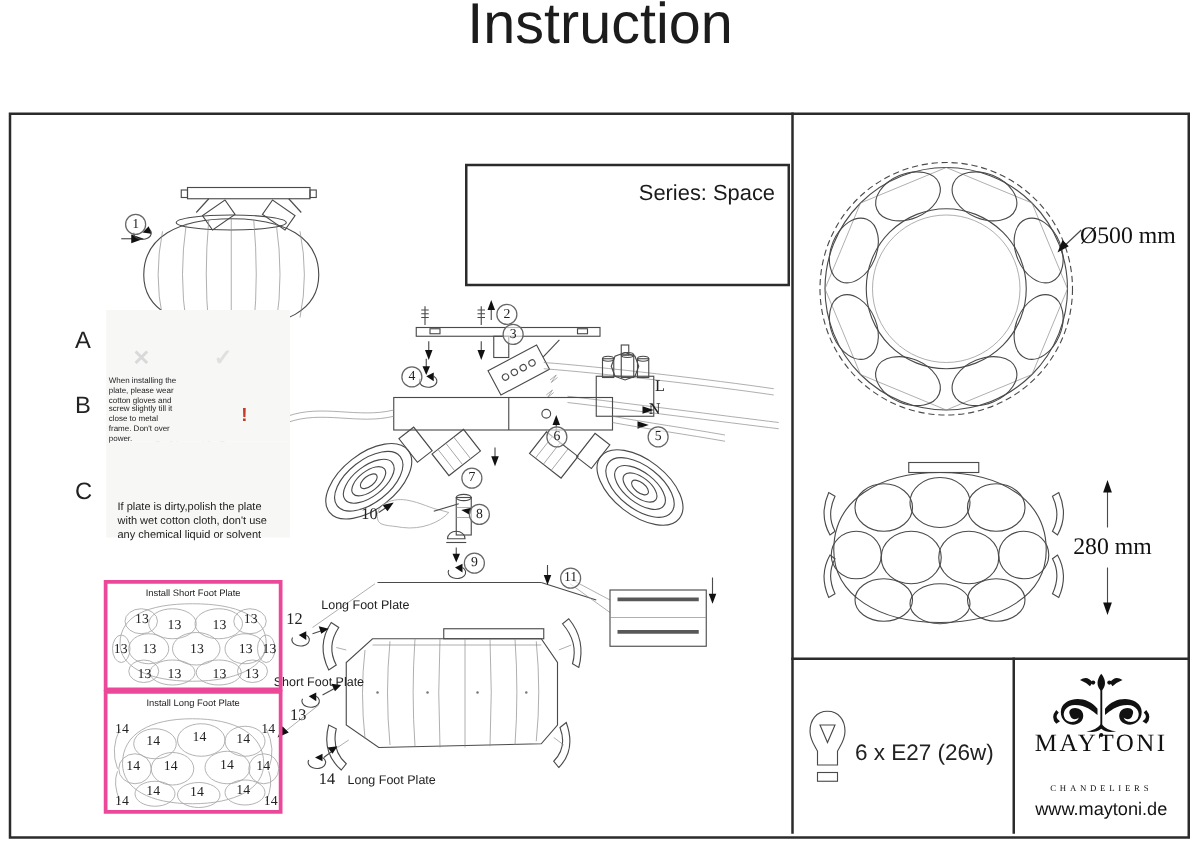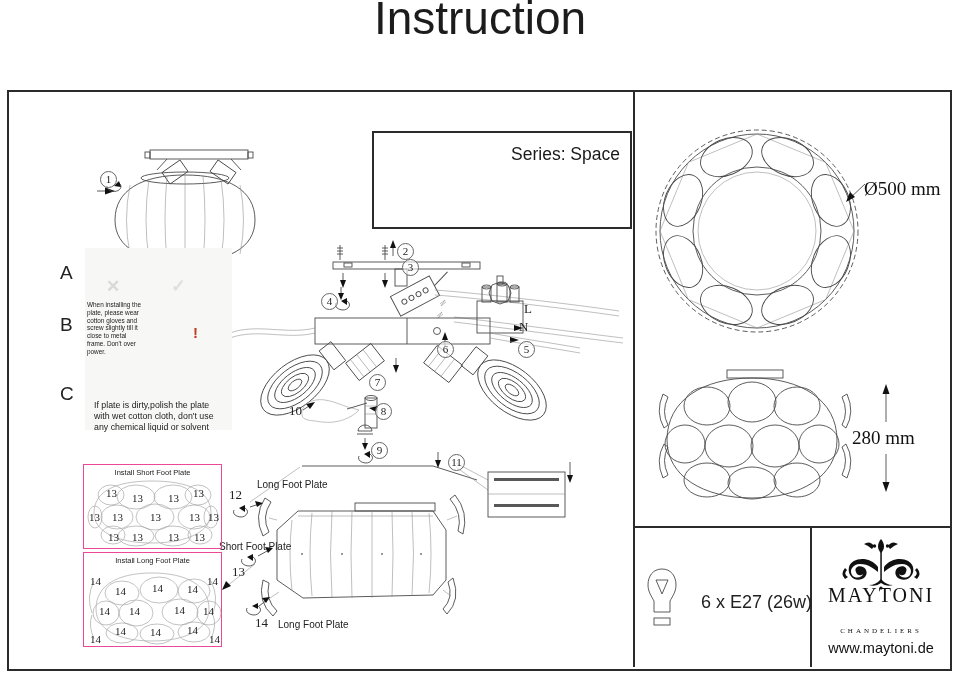--- a/index.html
+++ b/index.html
@@ -15,24 +15,24 @@
   .ref{position:absolute;font-size:19px;color:#222;}
   .pnum{position:absolute;width:15px;height:15px;border:1px solid #666;border-radius:50%;
         font-family:"Liberation Serif",serif;font-size:11px;line-height:14px;text-align:center;
         color:#222;background:rgba(255,255,255,.6);}
   .num{position:absolute;font-family:"Liberation Serif",serif;font-size:13px;color:#222;}
   .lbl{position:absolute;font-size:10px;color:#222;white-space:nowrap;}
   .panel{position:absolute;background:#f7f7f6;}
   .btext{position:absolute;left:87px;top:301px;width:59px;font-size:6.4px;line-height:1.22;color:#222;}
   .ctext{position:absolute;left:94px;top:400px;width:128px;font-size:8.8px;line-height:1.25;color:#222;}
   .mark{position:absolute;font-weight:bold;}
-  .install-box{position:absolute;border:1px solid #ec4899;}
+  .install-box{position:absolute;border:3px solid #ec4899;}
   .box-title{position:absolute;top:3px;left:0;width:100%;text-align:center;font-size:7.5px;color:#222;}
   .sn{position:absolute;font-family:"Liberation Serif",serif;font-size:11px;color:#222;}
-  .spec{position:absolute;font-size:18px;color:#222;margin-left:17px;}
+  .spec{position:absolute;font-size:18px;color:#222;}
   .brand{position:absolute;left:811px;width:140px;text-align:center;
          font-family:"Liberation Serif",serif;color:#111;}
   .site{position:absolute;left:811px;width:140px;text-align:center;font-size:14.5px;color:#111;}
   svg{position:absolute;overflow:visible;}
   .ln{fill:none;stroke:#4a4a4a;stroke-width:0.9;}
   .tn{fill:none;stroke:#8a8a8a;stroke-width:0.55;}
   .gy{fill:none;stroke:#a8a8a8;stroke-width:0.7;}
   .bk{fill:#111;stroke:none;}
 </style>
 </head>
@@ -91,21 +91,21 @@
     <path class="ln" d="M192,28 Q200,46 191,62 L187,59 Q194,46 187,31 Z"></path>
     <path class="ln" d="M8,112 Q0,94 9,78 L13,81 Q6,94 13,109 Z"></path>
     <path class="ln" d="M192,112 Q200,94 191,78 L187,81 Q194,94 187,109 Z"></path>
   </svg>
   <svg style="left:877px;top:384px;width:20px;height:110px" viewBox="0 0 20 110">
     <line class="ln" x1="9" y1="6" x2="9" y2="38"></line>
       <polygon class="bk" points="9,0 5.5,10 12.5,10"></polygon>
     <line class="ln" x1="9" y1="70" x2="9" y2="102"></line>
       <polygon class="bk" points="9,108 5.5,98 12.5,98"></polygon>
   </svg>
-  <span class="dim" style="left:852px;top:427px;width:76px;text-align:left">280 mm</span>
+  <span class="dim" style="left:852px;top:427px;width:76px;text-align:center">280 mm</span>
 
   <svg style="left:646px;top:567px;width:32px;height:66px" viewBox="0 0 32 66">
     <path class="ln" d="M16,2 C7,2 2,9 2,18 C2,25 6,30 8,34 L8,45 L24,45 L24,34 C26,30 30,25 30,18 C30,9 25,2 16,2 Z"></path>
     <polygon class="ln" points="10,13 22,13 16,27"></polygon>
     <rect class="ln" x="8" y="51" width="16" height="7"></rect>
   </svg>
   <span class="spec" style="left:684px;top:592px">6 x E27 (26w)</span>
 
   <svg style="left:839px;top:538px;width:84px;height:62px" viewBox="0 0 84 62">
     <g class="bk">

